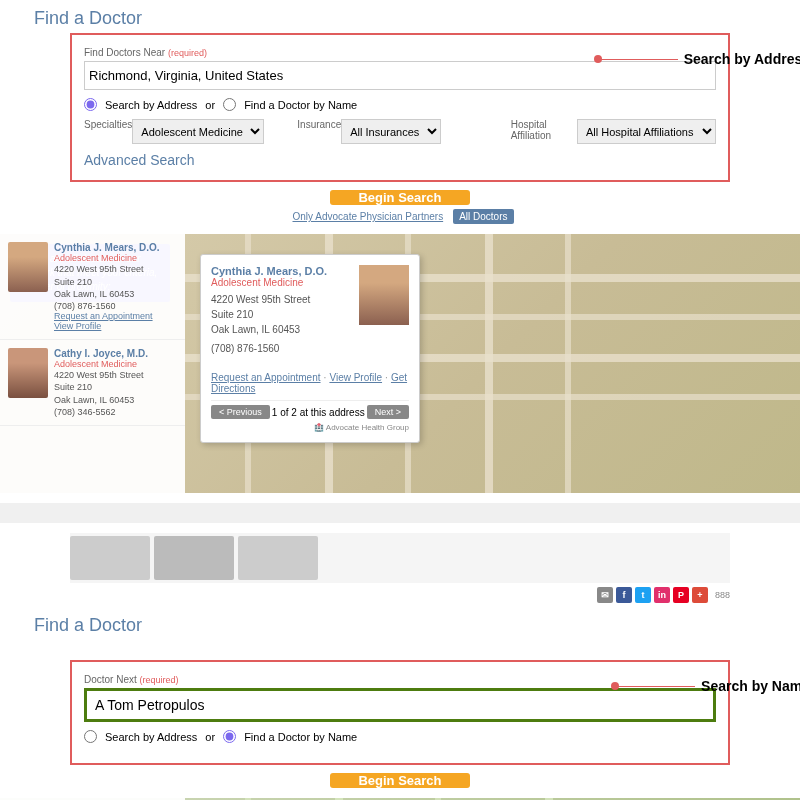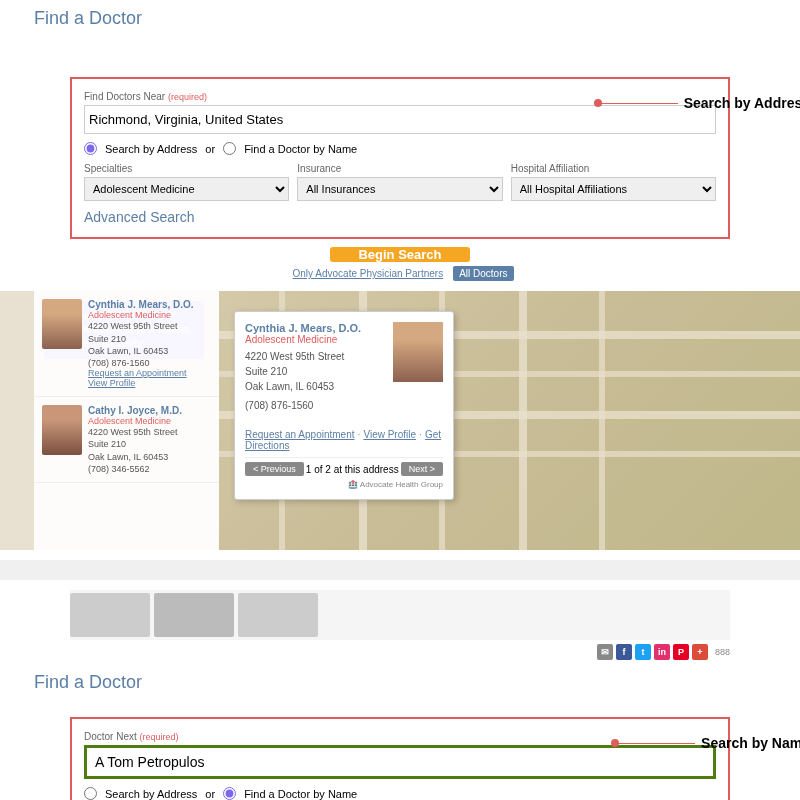--- a/index.html
+++ b/index.html
@@ -8,30 +8,30 @@
     .page-title { color: #5b7fa6; font-size: 18px; padding: 8px 34px 4px; font-weight: normal; }
 
     
     .search-section { padding: 0 70px 0 70px; position: relative; }
     .search-form-box { border: 2px solid #e05c5c; padding: 12px; background: #fff; }
     .form-label { font-size: 10px; color: #666; margin-bottom: 3px; }
     .address-input { width: 100%; border: 1px solid #ccc; padding: 6px 4px; font-size: 13px; margin-bottom: 8px; }
     .radio-row { display: flex; align-items: center; gap: 8px; margin-bottom: 8px; font-size: 11px; }
     .radio-row input[type=radio] { accent-color: #7b68ee; }
     .selects-row { display: flex; gap: 8px; margin-bottom: 8px; }
-    .select-group { display: flex; flex-direction: column; flex: 1; }
+    .select-group { display: flex; flex-direction: row; flex: 1; }
     .select-group select { border: 1px solid #ccc; padding: 4px; font-size: 11px; }
     .advanced-link { color: #5b7fa6; font-size: 14px; cursor: pointer; }
     .begin-search-btn { background: #f5a623; color: #fff; border: none; padding: 0 28px; font-size: 13px; font-weight: bold; cursor: pointer; border-radius: 3px; display: block; margin: 8px auto 0; }
     .filter-tabs { display: flex; justify-content: center; gap: 4px; margin-top: 4px; font-size: 10px; }
     .filter-tab { color: #5b7fa6; text-decoration: underline; cursor: pointer; padding: 2px 6px; }
     .filter-tab.active { color: #fff; background: #5b7fa6; text-decoration: none; border-radius: 2px; }
 
     
-    .map-section { position: relative; margin-top: 10px; height: 259px; background: #e8e0d0; overflow: hidden; padding-left: 34px; }
+    .map-section { position: relative; margin-top: 10px; height: 259px; background: #e8e0d0; overflow: hidden; }
     .map-bg { width: 100%; height: 100%; background: linear-gradient(135deg, #d4c9a8 0%, #c8bc96 50%, #bfb88a 100%); position: relative; }
     .map-overlay-text { position: absolute; top: 10px; left: 10px; background: #7b68ee; color: #fff; font-size: 10px; padding: 8px 10px; border-radius: 2px; width: 160px; font-style: italic; line-height: 1.4; }
     .doctor-list-panel { position: absolute; left: 0; top: 0; bottom: 0; width: 185px; background: rgba(255,255,255,0.95); overflow-y: auto; }
     .doctor-card { padding: 8px; border-bottom: 1px solid #eee; display: flex; gap: 6px; cursor: pointer; }
     .doctor-photo { width: 40px; height: 50px; background: #ccc; flex-shrink: 0; object-fit: cover; }
     .doctor-photo-1 { background: linear-gradient(180deg, #d4a880 30%, #8b6050 100%); }
     .doctor-photo-2 { background: linear-gradient(180deg, #c9967a 30%, #7a5040 100%); }
     .doctor-info { font-size: 10px; }
     .doctor-name { color: #5b7fa6; font-weight: bold; font-size: 10px; }
     .doctor-specialty { color: #e05c5c; font-size: 9px; }
@@ -68,21 +68,21 @@
     
     .bottom-map-section { position: relative; margin-top: 10px; height: 200px; background: #e8e0d0; overflow: hidden; }
     .bottom-map-bg { width: 100%; height: 100%; background: linear-gradient(135deg, #c8d4b0 0%, #b8c898 50%, #a8bc80 100%); position: relative; }
     .bottom-doctor-list { position: absolute; left: 0; top: 0; bottom: 0; width: 185px; background: rgba(255,255,255,0.95); padding: 8px; }
   </style>
 </head>
 <body>
 
 <p class="page-title">Find a Doctor</p>
 
-<div class="search-section" style="position:relative;margin-top:44px;">
+<div class="search-section" style="position:relative;">
   <div class="search-form-box">
     <div class="form-label">
       <span>Find Doctors Near</span>
       <span style="color:#e05c5c; font-size:9px;">(required)</span>
     </div>
     <input class="address-input" type="text" value="Richmond, Virginia, United States" style="">
     <div class="radio-row">
       <input type="radio" checked="" name="searchtype1" style="">
       <span>Search by Address</span>
       <span>or</span>

